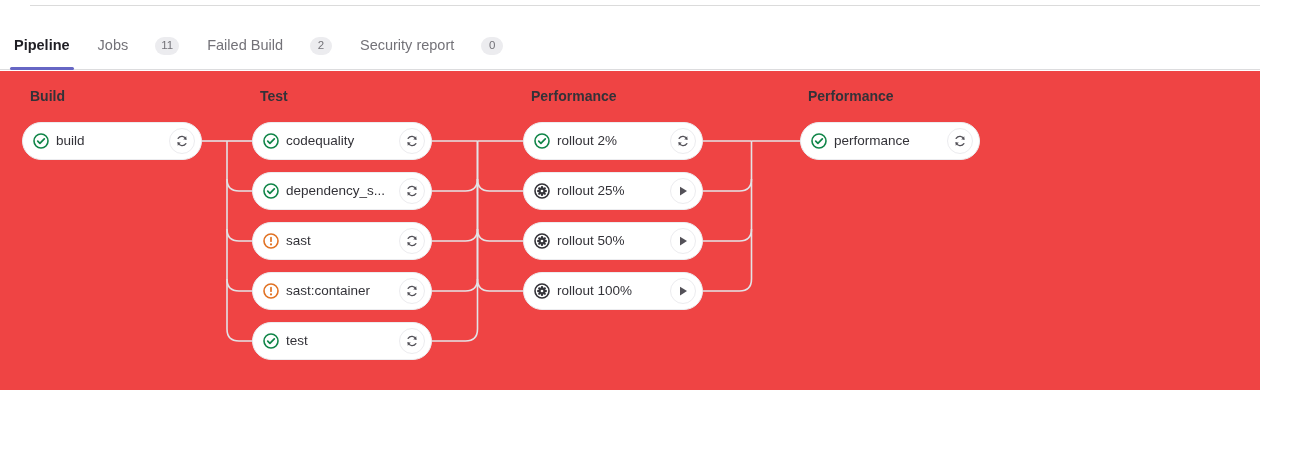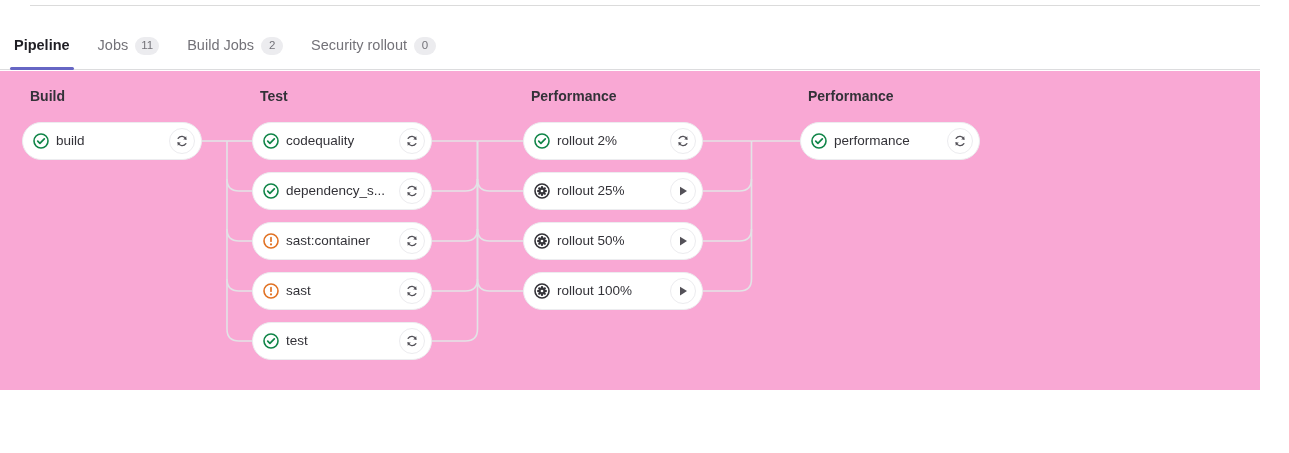--- a/index.html
+++ b/index.html
@@ -35,27 +35,27 @@
   .tab .tab-label { line-height: 1; text-align: right; }
   .tab.active .tab-label { color: #1f1e24; font-weight: bold; }
   .tab.active::after {
     content: ""; position: absolute; left: 10px; right: 10px; bottom: -1px;
     height: 3px; background: #6666c4; border-radius: 2px;
   }
   .badge {
     display: inline-flex; align-items: center; justify-content: center;
     min-width: 22px; height: 18px; padding: 0 6px;
     border-radius: 9px; background: #ececef; color: #737278;
-    font-size: 11.5px; line-height: 1;
+    font-size: 11.5px; line-height: 1; margin-left: 20px;
   }
 
   
   .pipeline-panel {
     position: absolute; left: 0; top: 71px; width: 1260px; height: 319px;
-    background: #f9a8d4;
+    background: #ef4444;
   }
 
   .graph { position: relative; width: 100%; height: 100%; }
 
   
   .connectors { position: absolute; left: 0; top: 0; width: 1260px; height: 319px; }
 
   .stage {
     position: absolute; top: 0; width: 230px;
   }
@@ -113,25 +113,25 @@
 
   <nav class="tabbar" id="tabbar">
       <a class="tab active">
         <span class="tab-label">Pipeline</span>
       </a>
       <a class="tab">
         <span class="tab-label">Jobs</span>
         <span class="badge">11</span>
       </a>
       <a class="tab">
-        <span class="tab-label">Build Jobs</span>
+        <span class="tab-label">Failed Build</span>
         <span class="badge">2</span>
       </a>
       <a class="tab">
-        <span class="tab-label">Security rollout</span>
+        <span class="tab-label">Security report</span>
         <span class="badge">0</span>
       </a>
     </nav>
 
   <div class="pipeline-panel">
     <div class="graph" id="graph">
       <svg class="connectors" id="connectors" viewBox="0 0 1260 319">
           <path d="M 202 70 H 227" fill="none" stroke="#e3e3e6" stroke-width="1.6"></path>
           <path d="M 227 70 H 252" fill="none" stroke="#e3e3e6" stroke-width="1.6"></path>
           <path d="M 227 108 Q 227 120 239 120 H 252" fill="none" stroke="#e3e3e6" stroke-width="1.6"></path>
@@ -209,37 +209,37 @@
                   <path d="M3.1 13.4 L3.1 9.7 L6.6 9.7 Z" fill="#535158"></path>
                 </svg>
               </button>
             </div>
             <div class="job">
               <svg class="status-ico" viewBox="0 0 16 16" width="16" height="16">
                 <circle cx="8" cy="8" r="7" fill="none" stroke="#e17223" stroke-width="1.6"></circle>
                 <rect x="7.15" y="3.8" width="1.7" height="5.2" rx="0.85" fill="#e17223"></rect>
                 <circle cx="8" cy="11.4" r="1.05" fill="#e17223"></circle>
               </svg>
-              <span class="job-name">sast:container</span>
+              <span class="job-name">sast</span>
               <button class="act-btn">
                 <svg viewBox="0 0 16 16" width="14" height="14">
                   <path d="M12.6 6.0 A5.1 5.1 0 0 0 3.6 5.0" fill="none" stroke="#535158" stroke-width="1.5" stroke-linecap="round"></path>
                   <path d="M3.4 10.0 A5.1 5.1 0 0 0 12.4 11.0" fill="none" stroke="#535158" stroke-width="1.5" stroke-linecap="round"></path>
                   <path d="M12.9 2.6 L12.9 6.3 L9.4 6.3 Z" fill="#535158"></path>
                   <path d="M3.1 13.4 L3.1 9.7 L6.6 9.7 Z" fill="#535158"></path>
                 </svg>
               </button>
             </div>
             <div class="job">
               <svg class="status-ico" viewBox="0 0 16 16" width="16" height="16">
                 <circle cx="8" cy="8" r="7" fill="none" stroke="#e17223" stroke-width="1.6"></circle>
                 <rect x="7.15" y="3.8" width="1.7" height="5.2" rx="0.85" fill="#e17223"></rect>
                 <circle cx="8" cy="11.4" r="1.05" fill="#e17223"></circle>
               </svg>
-              <span class="job-name">sast</span>
+              <span class="job-name">sast:container</span>
               <button class="act-btn">
                 <svg viewBox="0 0 16 16" width="14" height="14">
                   <path d="M12.6 6.0 A5.1 5.1 0 0 0 3.6 5.0" fill="none" stroke="#535158" stroke-width="1.5" stroke-linecap="round"></path>
                   <path d="M3.4 10.0 A5.1 5.1 0 0 0 12.4 11.0" fill="none" stroke="#535158" stroke-width="1.5" stroke-linecap="round"></path>
                   <path d="M12.9 2.6 L12.9 6.3 L9.4 6.3 Z" fill="#535158"></path>
                   <path d="M3.1 13.4 L3.1 9.7 L6.6 9.7 Z" fill="#535158"></path>
                 </svg>
               </button>
             </div>
             <div class="job">

